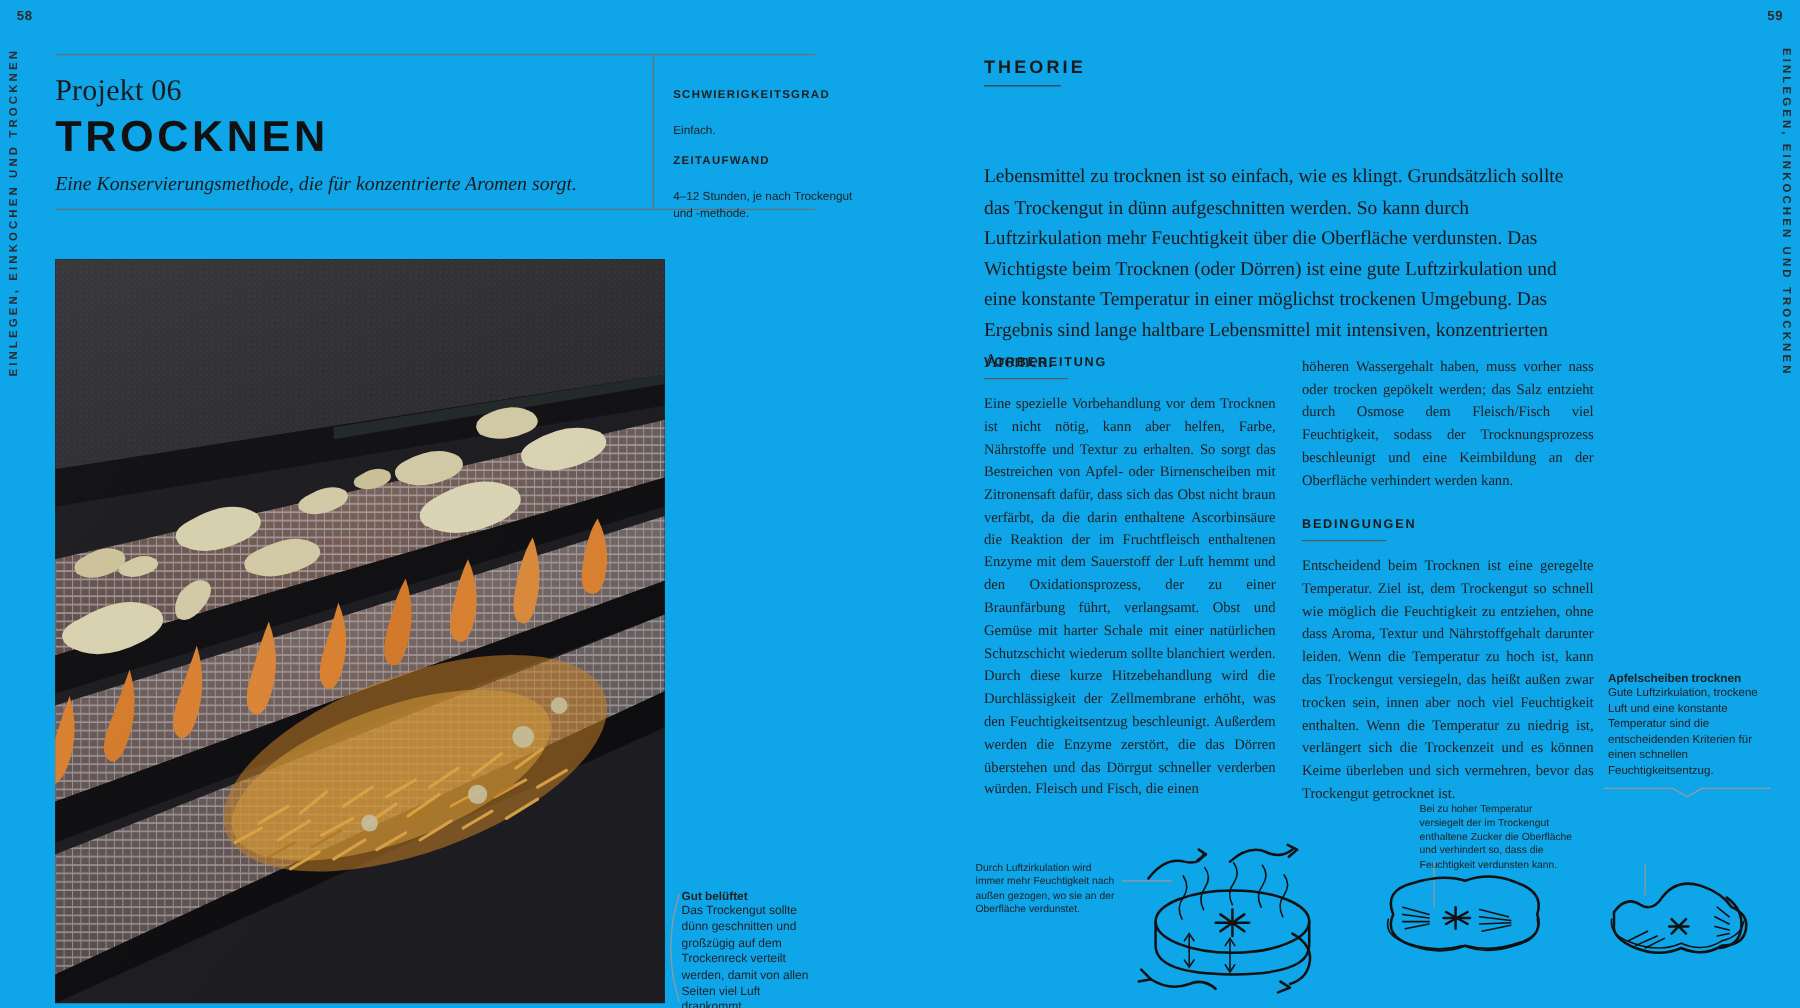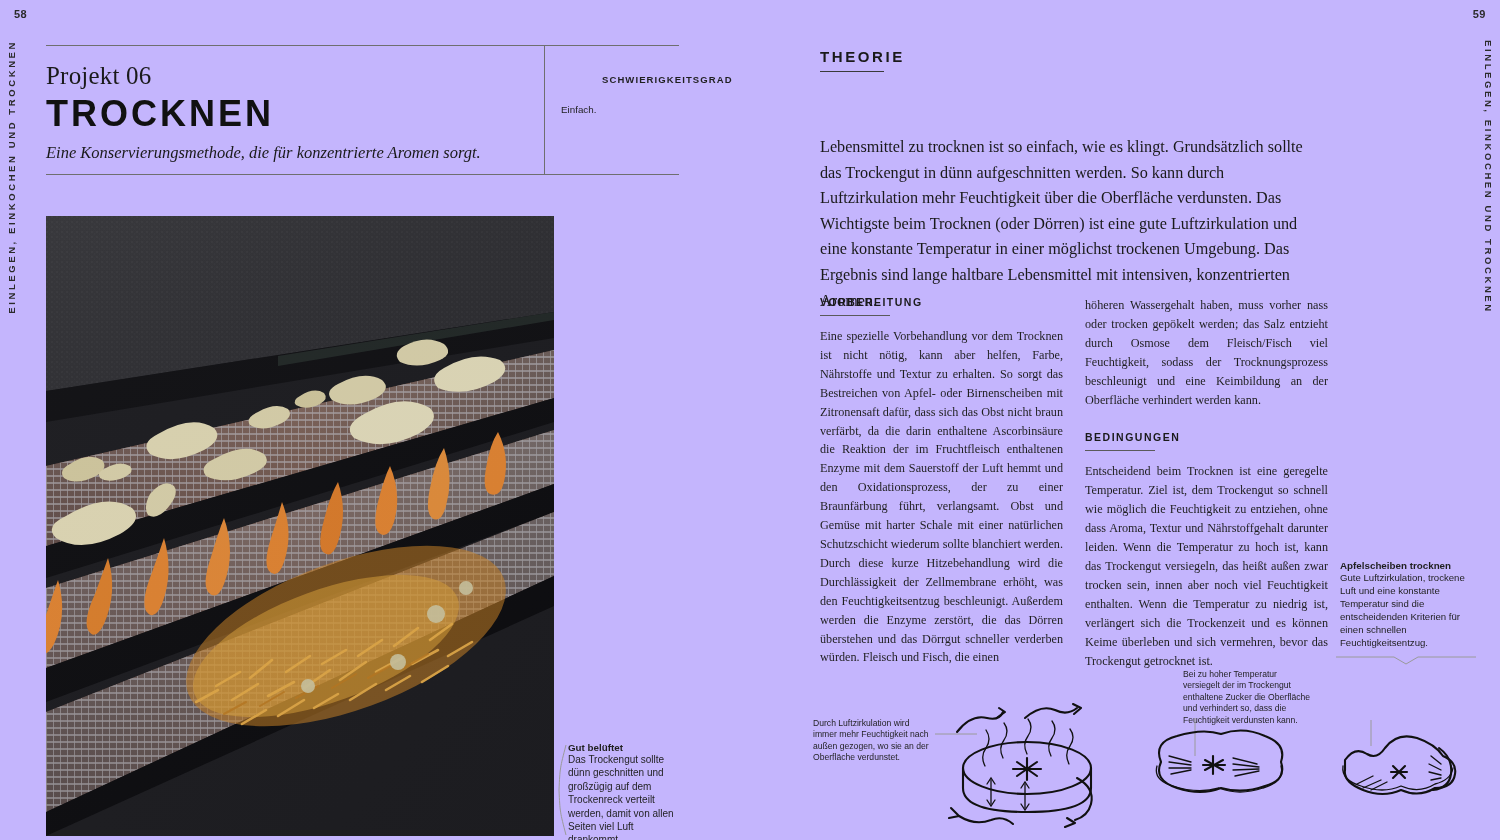--- a/index.html
+++ b/index.html
@@ -3,21 +3,21 @@
 <meta charset="utf-8">
 <style>
   * { box-sizing: border-box; margin: 0; padding: 0; }
   html, body {
     width: 1500px; height: 840px;
     background: #ffffff;
     font-family: "Liberation Serif", serif;
     color: #1a1a1a;
     overflow: hidden;
   }
-  .spread { position: relative; width: 1500px; height: 840px; background:#c4b5fd; }
+  .spread { position: relative; width: 1500px; height: 840px; background:#0ea5e9; }
 
   
   .folio {
     position: absolute; top: 8px;
     font-family: "Liberation Sans", sans-serif;
     font-size: 11px; font-weight: 700; color: #2b2b2b;
     letter-spacing: .5px;
   }
   .folio-left  { left: 14px; }
   .folio-right { right: 14px; }
@@ -60,21 +60,21 @@
     font-size: 36px; font-weight: 700; letter-spacing: 3px;
     line-height: 1.12; margin-top: 4px; color: #111;
   }
   .proj-sub {
     font-family: "Liberation Serif", serif;
     font-style: italic; font-size: 16.5px; margin-top: 9px; color: #1a1a1a;
   }
   .proj-meta { position: absolute; left: 515px; top: 28px; width: 150px; }
   .meta-label {
     font-family: "Liberation Sans", sans-serif;
-    font-size: 9.5px; font-weight: 700; letter-spacing: 1.1px; color: #1f1f1f; margin-left: 41px;
+    font-size: 9.5px; font-weight: 700; letter-spacing: 1.1px; color: #1f1f1f;
   }
   .meta-value {
     font-family: "Liberation Sans", sans-serif;
     font-size: 9.8px; line-height: 1.36; color: #1f1f1f; margin-top: 18px;
   }
   .meta-block + .meta-block { margin-top: 13px; }
 
   
   .photo {
     position: absolute; left: 46px; top: 216px; width: 508px; height: 620px;
@@ -184,20 +184,24 @@
       <div class="proj-left">
         <div class="proj-kicker">Projekt 06</div>
         <div class="proj-title">TROCKNEN</div>
         <div class="proj-sub">Eine Konservierungsmethode, die für konzentrierte Aromen sorgt.</div>
       </div>
 
       <div class="proj-meta">
         <div class="meta-block">
           <div class="meta-label">SCHWIERIGKEITSGRAD</div>
           <div class="meta-value">Einfach.</div>
+        </div>
+        <div class="meta-block">
+          <div class="meta-label">ZEITAUFWAND</div>
+          <div class="meta-value">4–12 Stunden, je nach Trockengut und -methode.</div>
         </div>
       </div>
     </div>
 
     <div class="photo">
       <svg viewBox="0 0 508 620" preserveAspectRatio="none" aria-hidden="true">
         <defs>
           <linearGradient id="gTop" x1="0" y1="0" x2="1" y2="1">
             <stop offset="0" stop-color="#46464a"></stop>
               <stop offset="1" stop-color="#242428"></stop>

